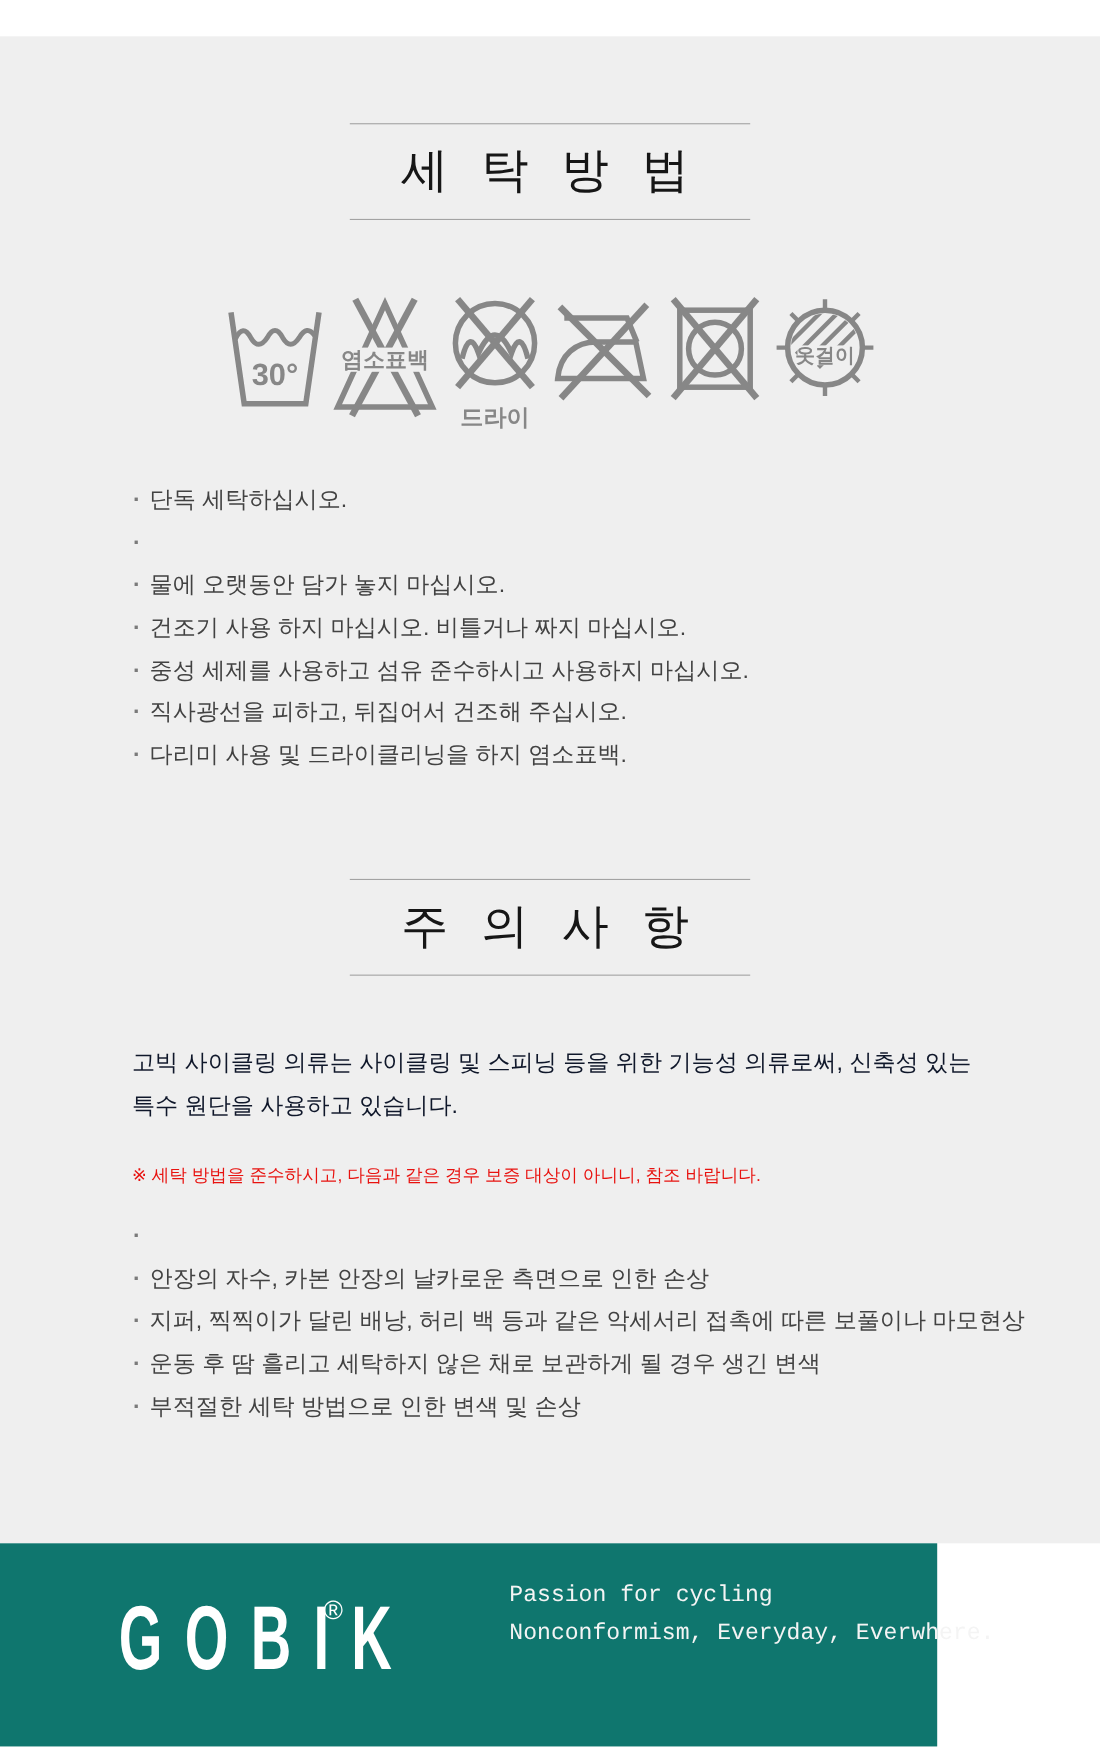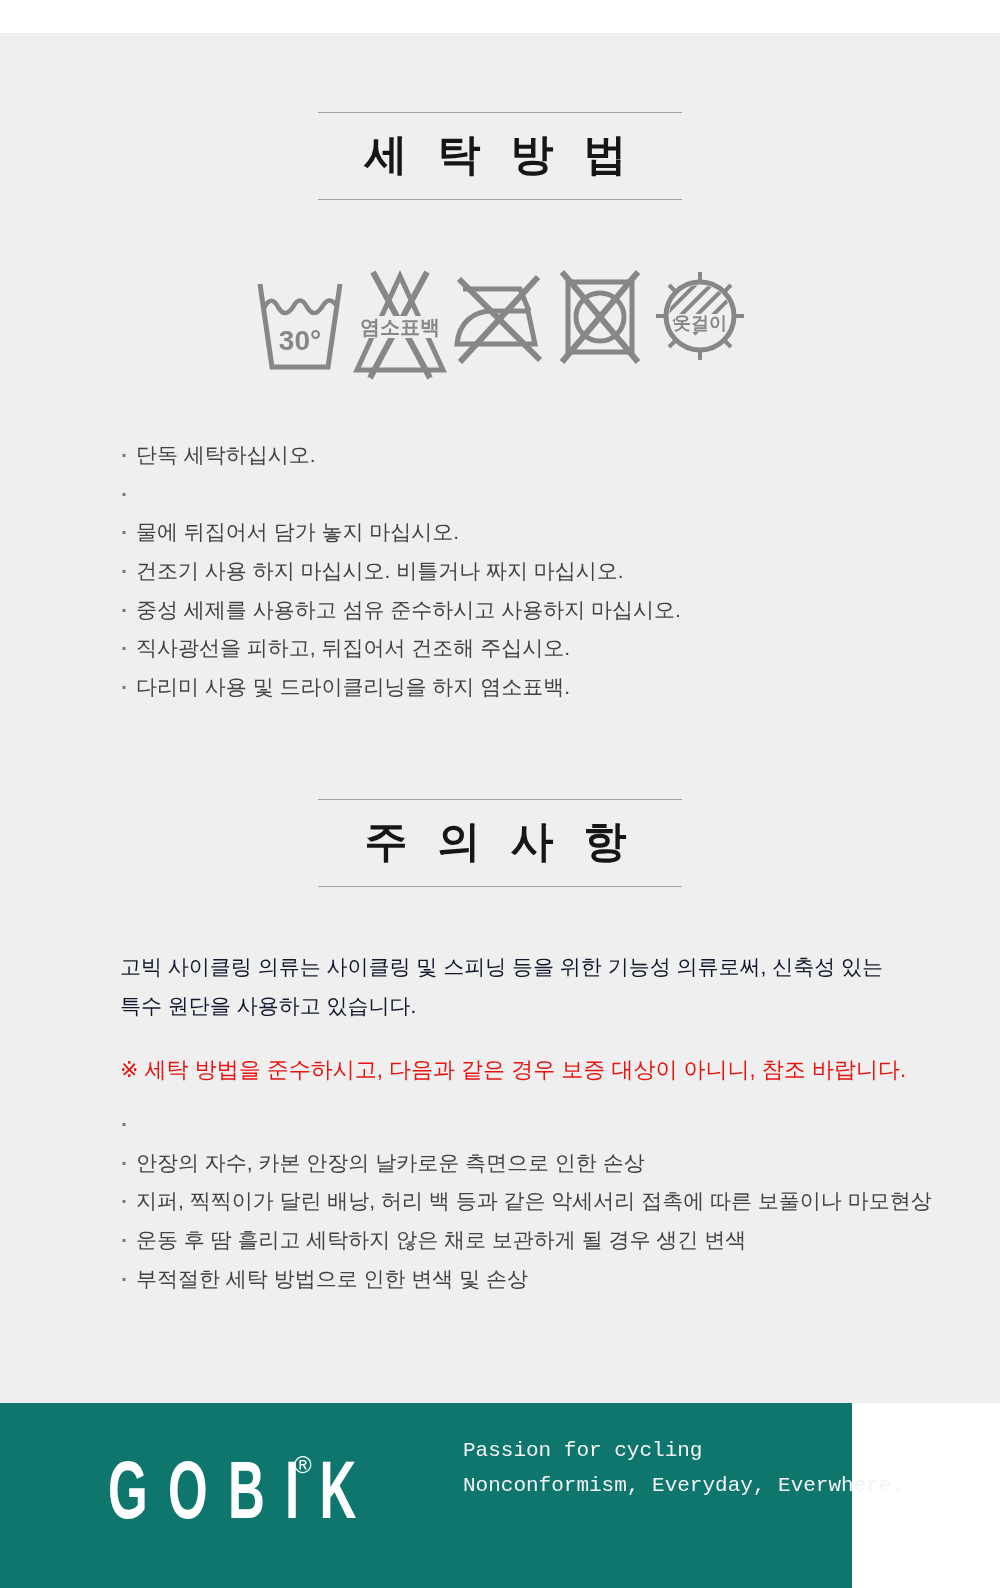--- a/index.html
+++ b/index.html
@@ -5,21 +5,21 @@
   * { margin:0; padding:0; box-sizing:border-box; }
   html,body { background:#ffffff; }
   body { font-family:"Liberation Sans","DejaVu Sans",sans-serif; }
   #page { position:relative; width:1000px; height:1588px; margin:0 auto; background:#ffffff; overflow:hidden; }
 
   .content-bg { position:absolute; left:0; top:33px; width:1000px; height:1370px; background:#efefef; }
 
   
   .section-title-block { position:absolute; left:318px; width:364px; text-align:center;
     border-top:1.5px solid #a3a3a3; border-bottom:1.5px solid #a3a3a3; padding:13px 0 15px 0; }
-  .section-title { font-size:43px; font-weight:700; letter-spacing:9px; color:#161616; white-space:nowrap; }
+  .section-title { font-size:43px; font-weight:400; letter-spacing:9px; color:#161616; white-space:nowrap; }
   #wash-title-block { top:112px; }
   #caution-title-block { top:799px; }
 
   
   .icons-row { position:absolute; left:142px; top:264px; width:716px; height:130px;
     display:flex; justify-content:center; align-items:flex-start; }
   .icon-cell { width:100px; height:130px; }
   .icon-cell svg { width:100%; height:100%; display:block; }
   .care-stroke { fill:none; stroke:#878787; }
   .icon-label { font-family:"Liberation Sans","DejaVu Sans",sans-serif; font-weight:700; fill:#878787; }
@@ -29,21 +29,21 @@
   .bullet-list li { display:flex; align-items:flex-start; height:38.7px; line-height:38.7px;
     font-size:21px; color:#424242; white-space:nowrap; }
   .bullet-dot { width:15px; color:#7a7a7a; font-weight:700; }
   #wash-list { top:436px; }
   #caution-list { top:1105px; }
 
   
   .intro-paragraph { position:absolute; left:120px; top:947px; width:772px;
     font-size:21px; line-height:39px; color:#0f172a; }
   .warning-note { position:absolute; left:120px; top:1055px; width:860px;
-    font-size:22px; line-height:30px; color:#e8120f; white-space:nowrap; }
+    font-size:16px; line-height:30px; color:#e8120f; white-space:nowrap; }
 
   
   .footer { position:absolute; left:0; top:1403px; width:852px; height:185px; background:#0f766e; }
   .brand-logo { position:absolute; left:108px; top:58px; color:#ffffff;
     font-size:58px; font-weight:900; letter-spacing:23px; line-height:58px; white-space:nowrap;
     transform:scaleY(1.42) scaleX(0.88); transform-origin:left center; }
   .brand-reg { position:absolute; left:294px; top:48px; color:#ffffff; font-size:24px; font-weight:400; }
   .tagline { position:absolute; left:463px; top:30px; color:#f4f4f4;
     font-family:Liberation Mono, monospace; font-size:21px; line-height:35px; }
   .tagline div { white-space:nowrap; }
@@ -71,20 +71,29 @@
     <div class="icon-cell">
       <svg viewBox="0 0 100 130">
         <polygon class="care-stroke" stroke-width="5" points="50,12 7,106 93,106"></polygon>
         <line class="care-stroke" stroke-width="6" x1="23" y1="8" x2="80" y2="114"></line>
         <line class="care-stroke" stroke-width="6" x1="77" y1="8" x2="20" y2="114"></line>
         <rect x="8" y="52" width="84" height="22" fill="#efefef"></rect>
         <text class="icon-label" x="50" y="70" font-size="20" text-anchor="middle">염소표백</text>
       </svg>
     </div>
 
+    <div class="icon-cell">
+      <svg viewBox="0 0 100 130">
+        <circle class="care-stroke" stroke-width="5" cx="50" cy="48" r="36"></circle>
+        <path class="care-stroke" stroke-width="5" d="M20,62 Q27,34 35,57 Q50,24 65,57 Q73,34 80,62"></path>
+        <line class="care-stroke" stroke-width="6" x1="16" y1="8" x2="84" y2="88"></line>
+        <line class="care-stroke" stroke-width="6" x1="84" y1="8" x2="16" y2="88"></line>
+        <text class="icon-label" x="50" y="122" font-size="21" text-anchor="middle">드라이</text>
+      </svg>
+    </div>
 
     <div class="icon-cell">
       <svg viewBox="0 0 100 130">
         <path class="care-stroke" stroke-width="5" d="M13,25 L70,25 L79,47"></path>
         <path class="care-stroke" stroke-width="5" d="M7,80 C9,58 24,47 42,47 L78,47 L85,80 Z"></path>
         <line class="care-stroke" stroke-width="6" x1="9" y1="15" x2="90" y2="96"></line>
         <line class="care-stroke" stroke-width="6" x1="88" y1="13" x2="10" y2="98"></line>
       </svg>
     </div>
 
@@ -130,21 +139,21 @@
   <ul class="bullet-list" id="wash-list">
     <li>
         <span class="bullet-dot">·</span>
         <span>단독 세탁하십시오.</span>
       </li>
     <li>
         <span class="bullet-dot">·</span>
       </li>
     <li>
         <span class="bullet-dot">·</span>
-        <span>물에 뒤집어서 담가 놓지 마십시오.</span>
+        <span>물에 오랫동안 담가 놓지 마십시오.</span>
       </li>
     <li>
         <span class="bullet-dot">·</span>
         <span>건조기 사용 하지 마십시오. 비틀거나 짜지 마십시오.</span>
       </li>
     <li>
         <span class="bullet-dot">·</span>
         <span>중성 세제를 사용하고 섬유 준수하시고 사용하지 마십시오.</span>
       </li>
     <li>

